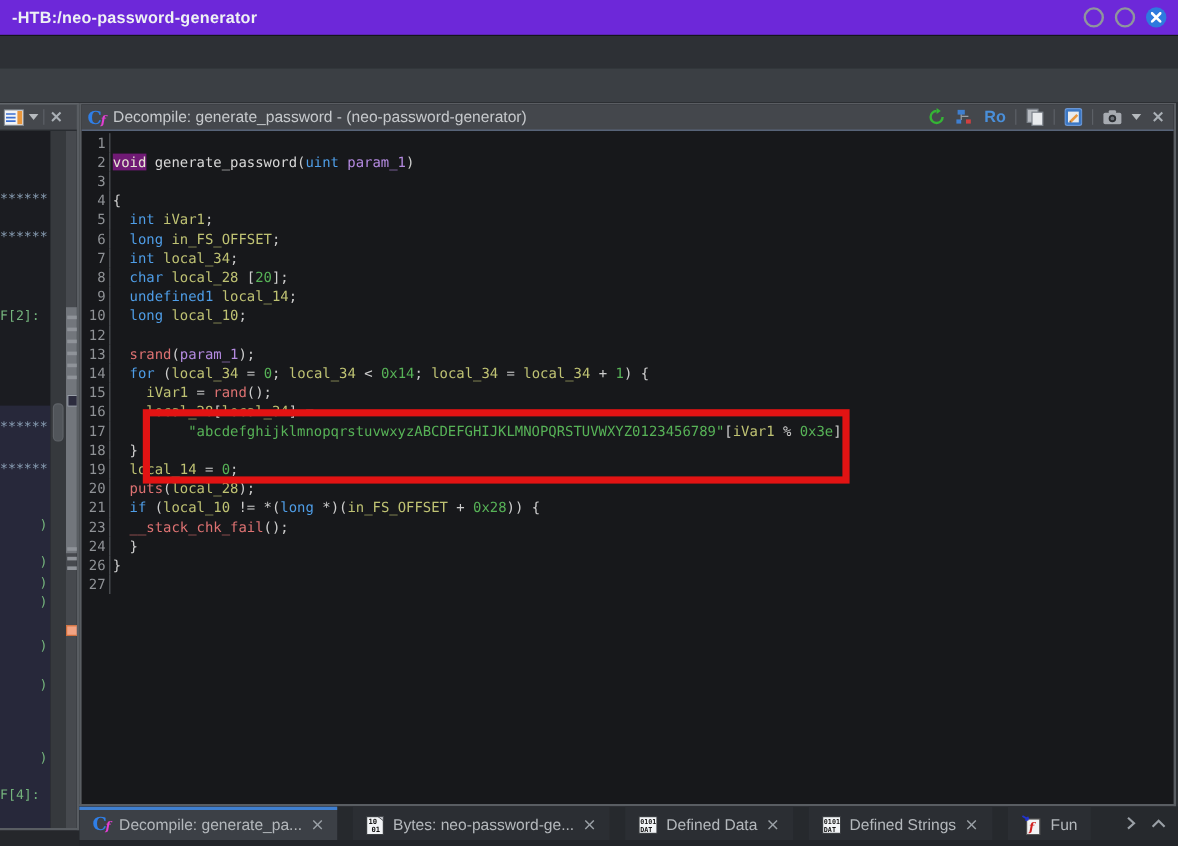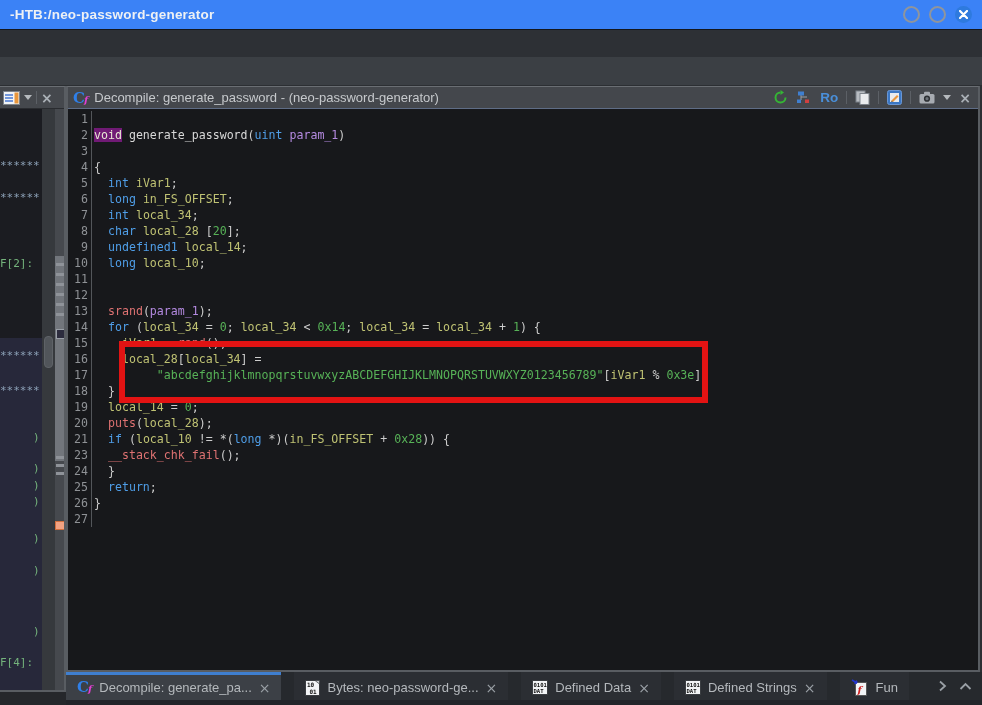--- a/index.html
+++ b/index.html
@@ -1,20 +1,20 @@
 <!DOCTYPE html>
 <html><head>
 <meta charset="utf-8">
 <style>
   html,body{margin:0;padding:0;background:#2c2f33;}
   .screen{position:relative;width:982px;height:705px;background:#2c2f33;overflow:hidden;
           font-family:"Liberation Sans",sans-serif;}
 
   
-  .titlebar{position:absolute;top:0;left:0;right:0;height:30px;background:#3b82f6;
+  .titlebar{position:absolute;top:0;left:0;right:0;height:30px;background:#6d28d9;
             display:flex;align-items:center;padding:0 10px;box-sizing:border-box;
             border-bottom:1px solid #14161c;}
   .win-title{color:#eef1f4;font-weight:bold;font-size:13.5px;letter-spacing:.2px;}
   .win-controls{margin-left:auto;display:flex;gap:9px;align-items:center;}
   .circle-btn{width:17px;height:17px;border-radius:50%;border:2px solid #8f959d;box-sizing:border-box;}
   .circle-btn.close{border:none;background:#2e7ade;display:flex;align-items:center;justify-content:center;}
 
   
   .menustrip{position:absolute;top:30px;left:0;right:0;height:27px;background:#2d3035;border-bottom:1px solid #26282c;}
   .toolstrip{position:absolute;top:57px;left:0;right:0;height:28px;background:#3b3f44;}
@@ -204,34 +204,32 @@
           <div class="code-line"><span class="ln">1</span><span class="code"></span></div>
           <div class="code-line"><span class="ln">2</span><span class="code"><span class="tk-hl">void</span><span class="tk-p"> </span><span class="tk-fn">generate_password</span><span class="tk-p">(</span><span class="tk-t">uint</span><span class="tk-p"> </span><span class="tk-prm">param_1</span><span class="tk-p">)</span></span></div>
           <div class="code-line"><span class="ln">3</span><span class="code"></span></div>
           <div class="code-line"><span class="ln">4</span><span class="code"><span class="tk-p">{</span></span></div>
           <div class="code-line"><span class="ln">5</span><span class="code"><span class="tk-p">  </span><span class="tk-t">int</span><span class="tk-p"> </span><span class="tk-v">iVar1</span><span class="tk-p">;</span></span></div>
           <div class="code-line"><span class="ln">6</span><span class="code"><span class="tk-p">  </span><span class="tk-t">long</span><span class="tk-p"> </span><span class="tk-v">in_FS_OFFSET</span><span class="tk-p">;</span></span></div>
           <div class="code-line"><span class="ln">7</span><span class="code"><span class="tk-p">  </span><span class="tk-t">int</span><span class="tk-p"> </span><span class="tk-v">local_34</span><span class="tk-p">;</span></span></div>
           <div class="code-line"><span class="ln">8</span><span class="code"><span class="tk-p">  </span><span class="tk-t">char</span><span class="tk-p"> </span><span class="tk-v">local_28</span><span class="tk-p"> [</span><span class="tk-n">20</span><span class="tk-p">];</span></span></div>
           <div class="code-line"><span class="ln">9</span><span class="code"><span class="tk-p">  </span><span class="tk-t">undefined1</span><span class="tk-p"> </span><span class="tk-v">local_14</span><span class="tk-p">;</span></span></div>
           <div class="code-line"><span class="ln">10</span><span class="code"><span class="tk-p">  </span><span class="tk-t">long</span><span class="tk-p"> </span><span class="tk-v">local_10</span><span class="tk-p">;</span></span></div>
-          <div class="code-line"><span class="ln">11</span><span class="code"></span></div>
           <div class="code-line"><span class="ln">12</span></div>
           <div class="code-line"><span class="ln">13</span><span class="code"><span class="tk-p">  </span><span class="tk-c">srand</span><span class="tk-p">(</span><span class="tk-prm">param_1</span><span class="tk-p">);</span></span></div>
           <div class="code-line"><span class="ln">14</span><span class="code"><span class="tk-p">  </span><span class="tk-t">for</span><span class="tk-p"> (</span><span class="tk-v">local_34</span><span class="tk-p"> = </span><span class="tk-n">0</span><span class="tk-p">; </span><span class="tk-v">local_34</span><span class="tk-p"> &lt; </span><span class="tk-n">0x14</span><span class="tk-p">; </span><span class="tk-v">local_34</span><span class="tk-p"> = </span><span class="tk-v">local_34</span><span class="tk-p"> + </span><span class="tk-n">1</span><span class="tk-p">) {</span></span></div>
           <div class="code-line"><span class="ln">15</span><span class="code"><span class="tk-p">    </span><span class="tk-v">iVar1</span><span class="tk-p"> = </span><span class="tk-c">rand</span><span class="tk-p">();</span></span></div>
           <div class="code-line"><span class="ln">16</span><span class="code"><span class="tk-p">    </span><span class="tk-v">local_28</span><span class="tk-p">[</span><span class="tk-v">local_34</span><span class="tk-p">] =</span></span></div>
           <div class="code-line"><span class="ln">17</span><span class="code"><span class="tk-p">         </span><span class="tk-s">"abcdefghijklmnopqrstuvwxyzABCDEFGHIJKLMNOPQRSTUVWXYZ0123456789"</span><span class="tk-p">[</span><span class="tk-v">iVar1</span><span class="tk-p"> % </span><span class="tk-n">0x3e</span><span class="tk-p">];</span></span></div>
           <div class="code-line"><span class="ln">18</span><span class="code"><span class="tk-p">  }</span></span></div>
           <div class="code-line"><span class="ln">19</span><span class="code"><span class="tk-p">  </span><span class="tk-v">local_14</span><span class="tk-p"> = </span><span class="tk-n">0</span><span class="tk-p">;</span></span></div>
           <div class="code-line"><span class="ln">20</span><span class="code"><span class="tk-p">  </span><span class="tk-c">puts</span><span class="tk-p">(</span><span class="tk-v">local_28</span><span class="tk-p">);</span></span></div>
           <div class="code-line"><span class="ln">21</span><span class="code"><span class="tk-p">  </span><span class="tk-t">if</span><span class="tk-p"> (</span><span class="tk-v">local_10</span><span class="tk-p"> != *(</span><span class="tk-t">long</span><span class="tk-p"> *)(</span><span class="tk-v">in_FS_OFFSET</span><span class="tk-p"> + </span><span class="tk-n">0x28</span><span class="tk-p">)) {</span></span></div>
           <div class="code-line"><span class="ln">23</span><span class="code"><span class="tk-p">  </span><span class="tk-c">__stack_chk_fail</span><span class="tk-p">();</span></span></div>
           <div class="code-line"><span class="ln">24</span><span class="code"><span class="tk-p">  }</span></span></div>
-          <div class="code-line"><span class="ln">25</span><span class="code"><span class="tk-p">  </span><span class="tk-t">return</span><span class="tk-p">;</span></span></div>
           <div class="code-line"><span class="ln">26</span><span class="code"><span class="tk-p">}</span></span></div>
           <div class="code-line"><span class="ln">27</span><span class="code"></span></div>
         </div>
       <div class="red-box"></div>
     </div>
   </div>
 
   <div class="tabbar" id="tabbar">
       <div class="tab active">
         <span class="cf-icon"><span class="c">C</span><span class="f">f</span></span>

